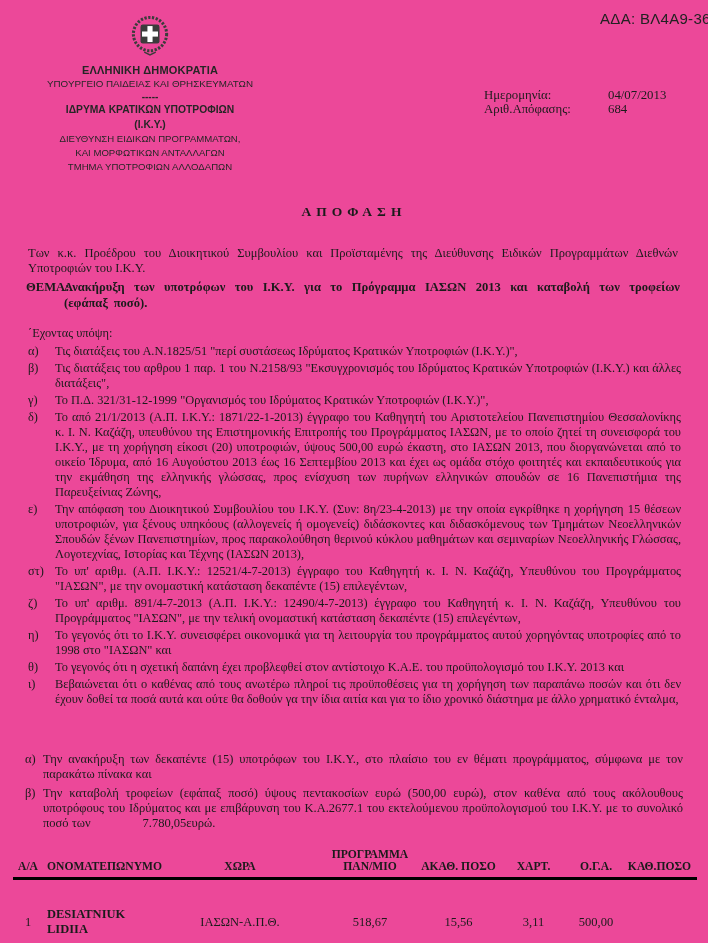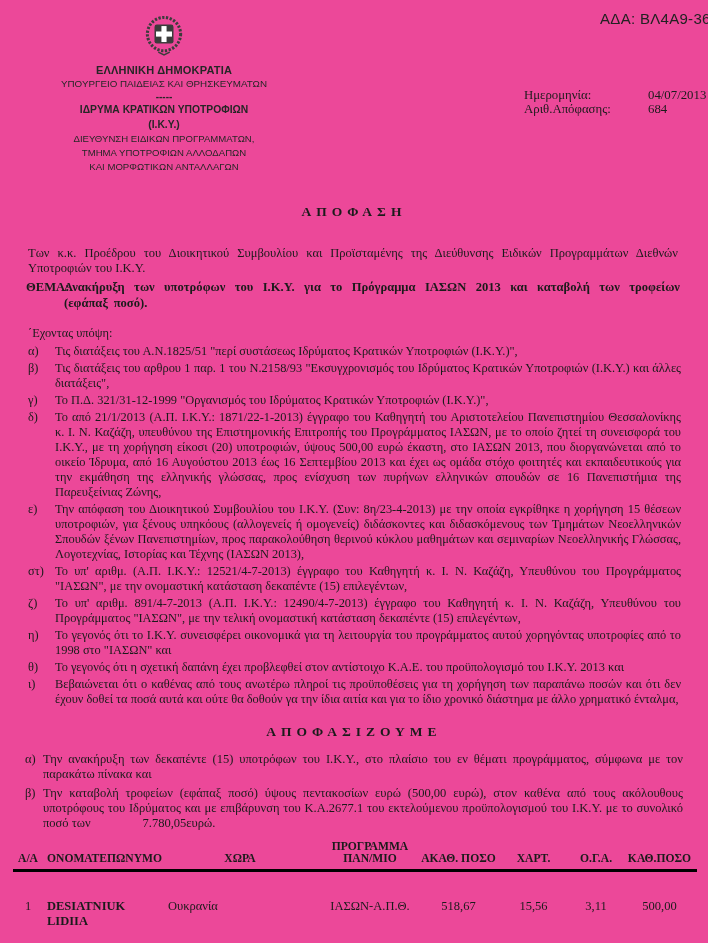--- a/index.html
+++ b/index.html
@@ -15,37 +15,37 @@
 
   
   .ada {
     position:absolute; top:10px; right:23px;
     font-family:"Liberation Sans", sans-serif;
     font-size:15px; letter-spacing:.3px; color:#222;
   }
 
   
   .letterhead {
-    position:absolute; top:13px; left:18px; width:292px;
+    position:absolute; top:13px; left:4px; width:292px;
     text-align:center;
     font-family:"Liberation Sans", sans-serif;
     color:#262626;
   }
   .emblem-wrap { height:44px; margin-bottom:6px; }
   .lh-republic { font-size:11px; font-weight:bold; line-height:14px; letter-spacing:.2px; }
   .lh-ministry { font-size:9.8px; line-height:14px; }
   .lh-dashes   { font-size:10px; line-height:11px; font-weight:bold; }
   .lh-foundation { font-size:10.3px; font-weight:bold; line-height:15px; margin-top:0;}
   .lh-abbr       { font-size:10.3px; font-weight:bold; line-height:15px; }
   .lh-sub        { font-size:9.6px; line-height:14px; }
 
   
   .meta { position:absolute; top:88px; left:484px; font-size:12.8px; }
   .meta-row { display:flex; line-height:14px; }
-  .meta-label { width:124px;margin-left:40px; }
+  .meta-label { width:124px; }
 
   
   .doc-title, .decide-title {
     position:absolute; left:28px; width:652px;
     text-align:center; font-weight:bold;
     font-size:13.5px; letter-spacing:5px;
   }
   .doc-title   { top:204px; }
   .decide-title{ top:724px; }
 
@@ -83,21 +83,21 @@
   .currency { }
 
   
   .tbl { position:absolute; top:841px; left:13px; width:684px; }
   .tbl-head, .tbl-row {
     display:grid;
     grid-template-columns:30px 117px 160px 100px 77px 73px 52px 75px;
   }
   .tbl-head { align-items:end; font-weight:bold; font-size:11.6px; line-height:12px; }
   .tbl-row  { margin-top:27px; font-size:12.5px; }
-  .c-center { text-align:center; }
+  .c-center { text-align:center;margin-top:8px; }
   .c-name   { padding-left:4px; }
   .c-country{ padding-left:8px; }
   .rule { height:2.5px; background:#000; margin-top:4px; }
   .row-name { font-weight:bold; }
 </style>
 </head>
 <body>
 
 <div class="page">
 
@@ -112,22 +112,22 @@
         <rect x="11.6" y="19.3" width="16.8" height="5.4" fill="#ffffff"></rect>
         <path d="M14 41 L20 44 L26 41" fill="none" stroke="#3c3c3c" stroke-width="1.6"></path>
       </svg>
     </div>
     <div class="lh-republic">ΕΛΛΗΝΙΚΗ ΔΗΜΟΚΡΑΤΙΑ</div>
     <div class="lh-ministry">ΥΠΟΥΡΓΕΙΟ ΠΑΙΔΕΙΑΣ ΚΑΙ ΘΡΗΣΚΕΥΜΑΤΩΝ</div>
     <div class="lh-dashes">-----</div>
     <div class="lh-foundation">ΙΔΡΥΜΑ ΚΡΑΤΙΚΩΝ ΥΠΟΤΡΟΦΙΩΝ</div>
     <div class="lh-abbr">(Ι.Κ.Υ.)</div>
     <div class="lh-sub">ΔΙΕΥΘΥΝΣΗ ΕΙΔΙΚΩΝ ΠΡΟΓΡΑΜΜΑΤΩΝ,</div>
+    <div class="lh-sub">ΚΑΙ ΜΟΡΦΩΤΙΚΩΝ ΑΝΤΑΛΛΑΓΩΝ</div>
     <div class="lh-sub">ΤΜΗΜΑ ΥΠΟΤΡΟΦΙΩΝ ΑΛΛΟΔΑΠΩΝ</div>
-    <div class="lh-sub">ΚΑΙ ΜΟΡΦΩΤΙΚΩΝ ΑΝΤΑΛΛΑΓΩΝ</div>
   </header>
 
   <div class="meta">
     <div class="meta-row">
       <span class="meta-label">Ημερομηνία:</span>
       <span>04/07/2013</span>
     </div>
     <div class="meta-row">
       <span class="meta-label">Αριθ.Απόφασης:</span>
       <span>684</span>
@@ -181,21 +181,20 @@
     <div class="h-item">
       <span class="lbl">θ)</span>
       <p class="txt">Το γεγονός ότι η σχετική δαπάνη έχει προβλεφθεί στον αντίστοιχο Κ.Α.Ε. του προϋπολογισμό του Ι.Κ.Υ. 2013 και</p>
     </div>
     <div class="h-item">
       <span class="lbl">ι)</span>
       <p class="txt">Βεβαιώνεται ότι ο καθένας από τους ανωτέρω πληροί τις προϋποθέσεις για τη χορήγηση των παραπάνω ποσών και ότι δεν έχουν δοθεί τα ποσά αυτά και ούτε θα δοθούν γα την ίδια αιτία και για το ίδιο χρονικό διάστημα με άλλο χρηματικό ένταλμα,</p>
     </div>
   </div>
 
-  <div class="decide-title">ΑΠΟΦΑΣΙΖΟΥΜΕ</div>
 
   <div class="decisions">
     <div class="d-item">
       <span class="lbl">α)</span>
       <p class="txt">Την ανακήρυξη των δεκαπέντε (15) υποτρόφων του Ι.Κ.Υ., στο πλαίσιο του εν θέματι προγράμματος, σύμφωνα με τον παρακάτω πίνακα και</p>
     </div>
     <div class="d-item">
       <span class="lbl">β)</span>
       <p class="txt"><span>Την καταβολή τροφείων (εφάπαξ ποσό) ύψους πεντακοσίων ευρώ (500,00 ευρώ), στον καθένα από τους ακόλουθους υποτρόφους του Ιδρύματος και με επιβάρυνση του Κ.Α.2677.1 του εκτελούμενου προϋπολογισμού του Ι.Κ.Υ. με το συνολικό ποσό των</span><span class="amount">7.780,05</span><span class="currency">ευρώ.</span></p>
     </div>
@@ -212,21 +211,20 @@
       </div>
       <div class="c-center">ΑΚΑΘ. ΠΟΣΟ</div>
       <div class="c-center">ΧΑΡΤ.</div>
       <div class="c-center">Ο.Γ.Α.</div>
       <div class="c-center">ΚΑΘ.ΠΟΣΟ</div>
     </div>
     <div class="rule"></div>
     <div class="tbl-row">
       <div class="c-center">1</div>
       <div class="c-name row-name">DESIATNIUK LIDIIA</div>
-      <div class="c-country">Ουκρανία</div>
       <div class="c-center">ΙΑΣΩΝ-Α.Π.Θ.</div>
       <div class="c-center">518,67</div>
       <div class="c-center">15,56</div>
       <div class="c-center">3,11</div>
       <div class="c-center">500,00</div>
     </div>
   </div>
 
 </div>
 

